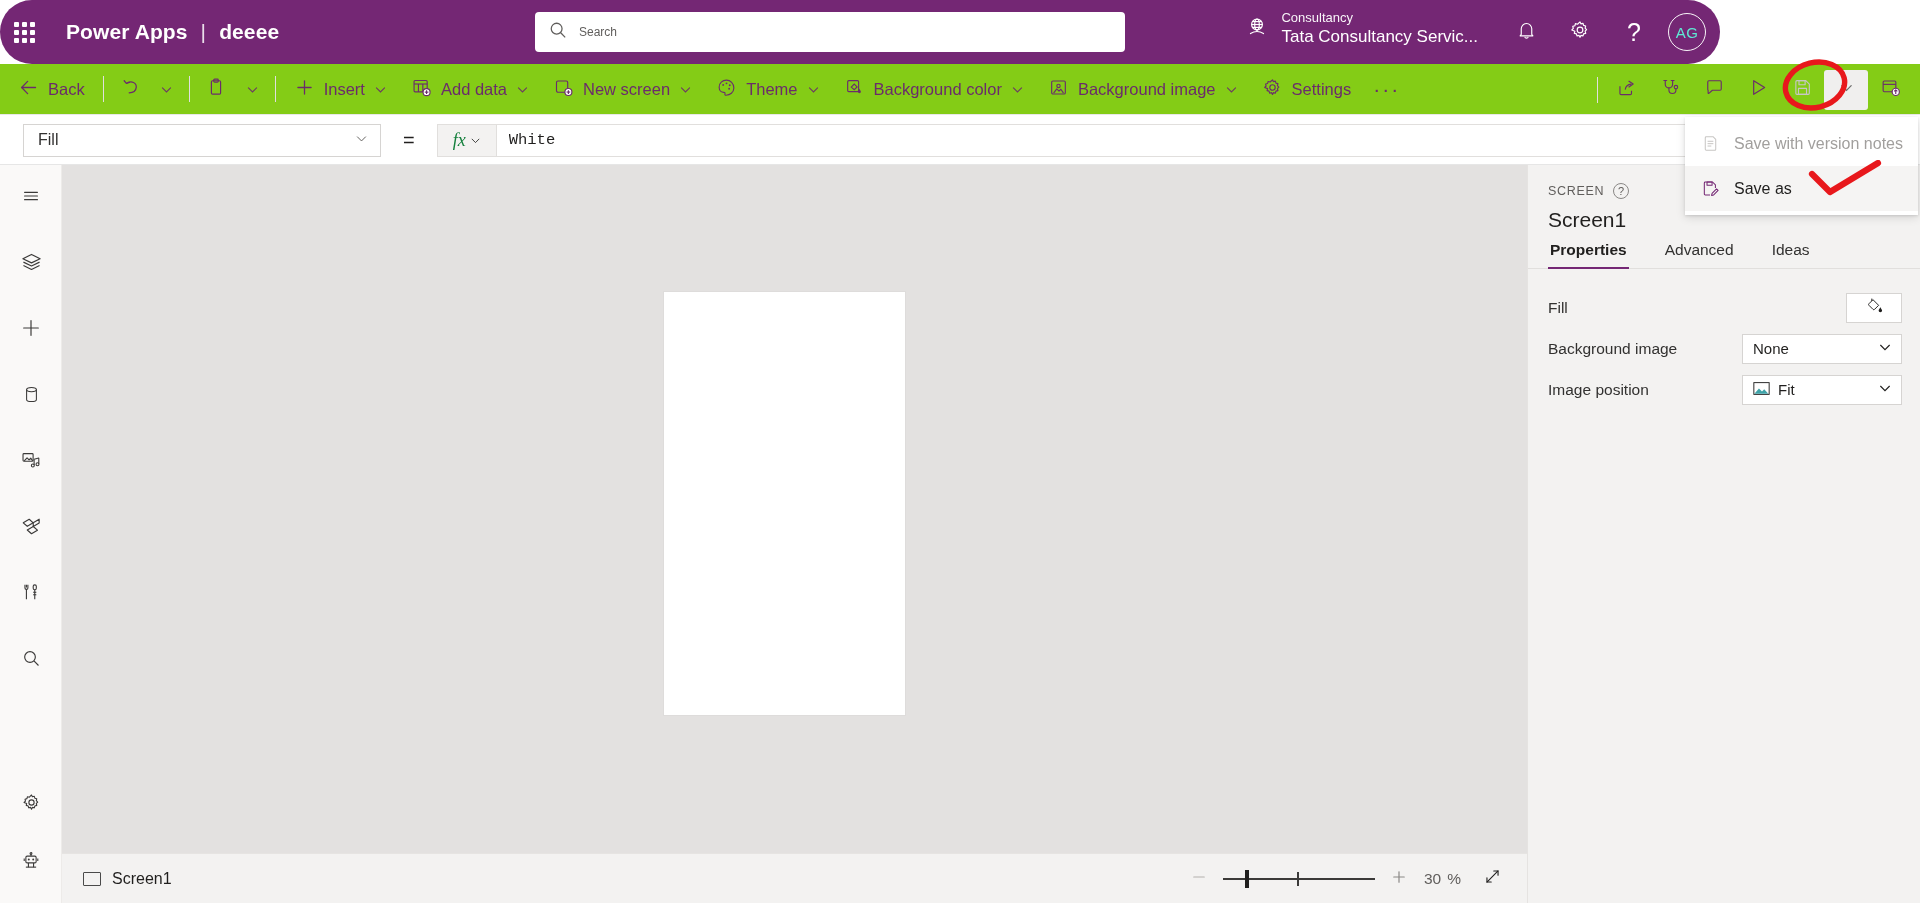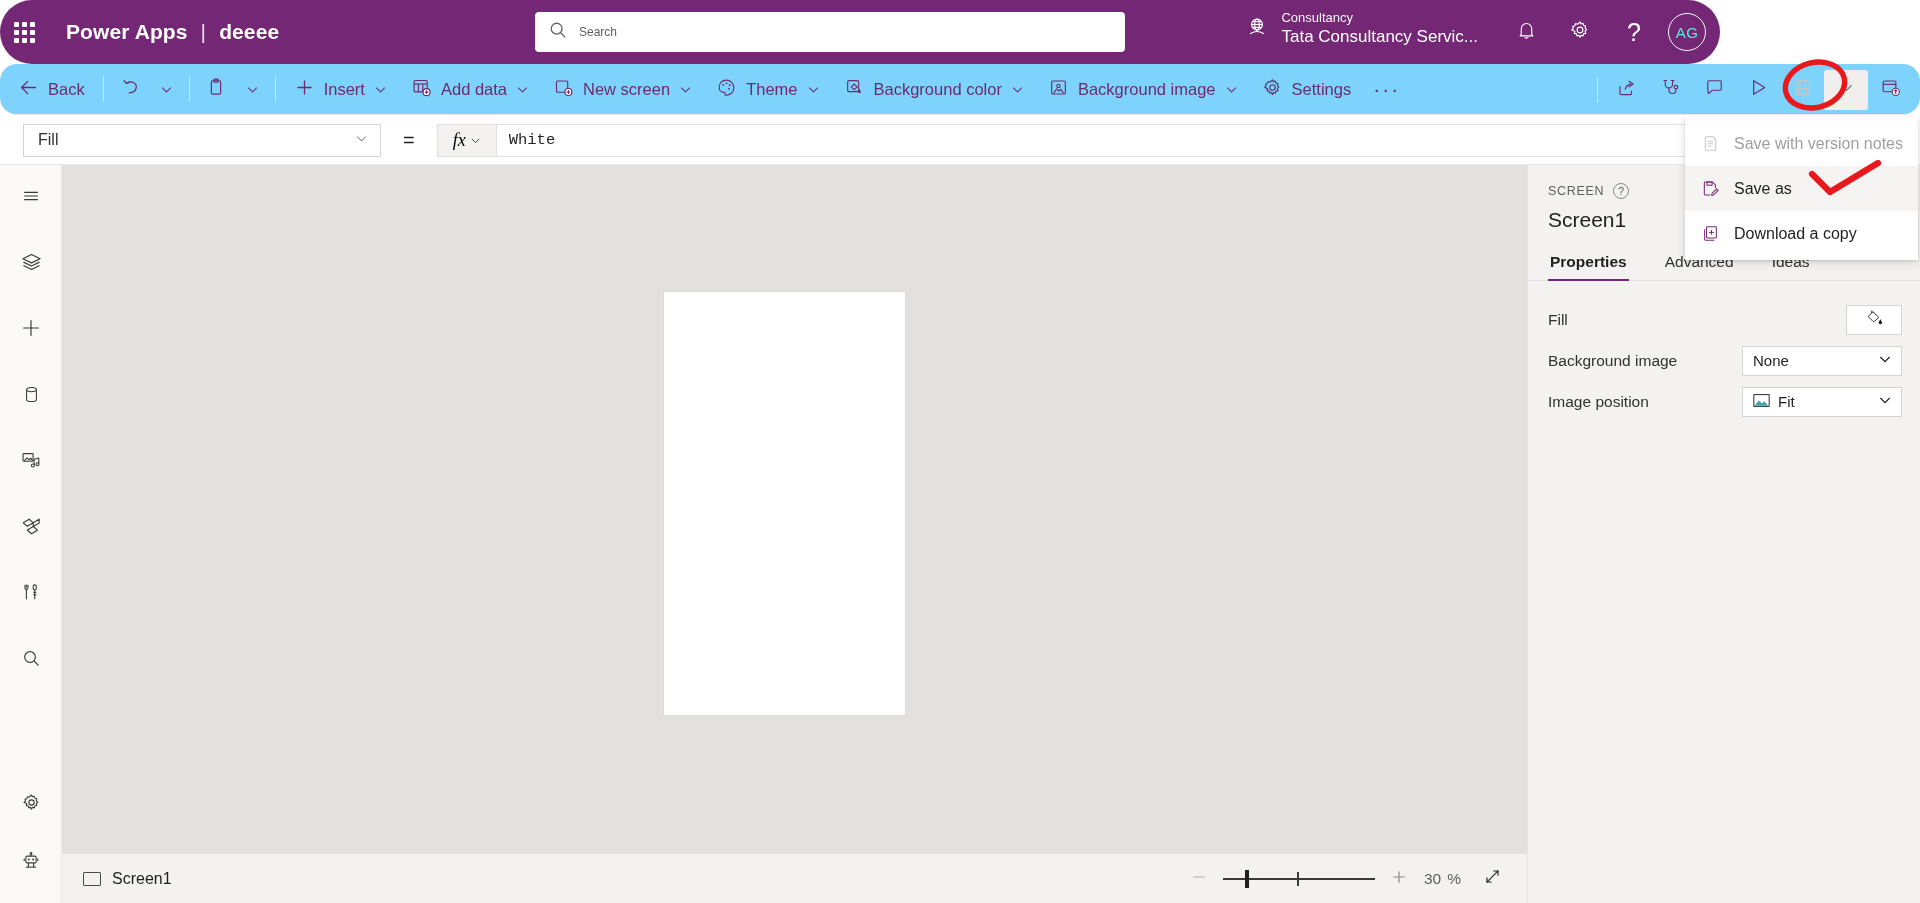--- a/index.html
+++ b/index.html
@@ -72,23 +72,23 @@
     border: 1.5px solid rgba(255,255,255,.95);
     display: flex; align-items: center; justify-content: center;
     color: #5eead4; font-size: 15px; letter-spacing: .5px; cursor: pointer;
     margin-left: 2px;
   }
 
   
   .cmdbar {
     position: absolute; top: 64px; left: 0;
     width: 1920px; height: 51px;
-    background: #7dd3fc;
+    background: #84cc16;
     border-bottom: 1px solid #e8e8e8;
-    display: flex; align-items: center; border-radius: 17px;
+    display: flex; align-items: center;
   }
   .cmd {
     display: flex; align-items: center; gap: 9px;
     height: 40px; padding: 0 11px; margin: 0 1px;
     color: #6b2c6b; font-size: 16.5px;
     cursor: pointer; border-radius: 3px; white-space: nowrap;
   }
   .cmd .chev { color: #6b2c6b; opacity: .9; display: flex; align-items: center; }
   .cmd.icononly { padding: 0 9px; }
   .cmd-sep { width: 1px; height: 26px; background: #e1dfdd; margin: 0 6px; }
@@ -112,21 +112,21 @@
   .prop-select {
     margin-left: 23px; width: 358px; height: 33px;
     border: 1px solid #d6d4d2; background: #fff;
     display: flex; align-items: center; justify-content: space-between;
     padding: 0 12px 0 14px; font-size: 16px; color: #323130; cursor: pointer;
   }
   .eq { margin: 0 22px; font-size: 20px; color: #201f1e; font-weight: 500; }
   .fx-btn {
     width: 60px; height: 33px; background: #f3f2f1; border: 1px solid #e1dfdd;
     display: flex; align-items: center; justify-content: center; gap: 4px;
-    cursor: pointer; font-style: italic; font-size: 18px; color: #000000;
+    cursor: pointer; font-style: italic; font-size: 18px; color: #15803d;
     font-family: "Liberation Serif", serif;
   }
   .formula-input {
     flex: 1; height: 33px; border: 1px solid #e1dfdd; border-left: none;
     background: #fff; padding: 0 12px; outline: none;
     font-family: "Liberation Mono", monospace; font-size: 15.5px; color: #201f1e;
     margin-right: 14px;
   }
 
   
@@ -181,21 +181,21 @@
     background: #f3f2f1; border-left: 1px solid #e5e3e1;
   }
   .rp-head { padding: 18px 0 0 20px; }
   .rp-kicker { display: flex; align-items: center; gap: 9px; font-size: 12.5px; letter-spacing: .7px; color: #605e5c; }
   .qmark {
     width: 16px; height: 16px; border-radius: 50%; border: 1.2px solid #8a8886;
     display: inline-flex; align-items: center; justify-content: center;
     font-size: 11px; color: #605e5c; cursor: pointer;
   }
   .rp-title { font-size: 21px; color: #201f1e; margin-top: 9px; }
-  .rp-tabs { display: flex; gap: 0; margin-top: 16px; padding-left: 20px; border-bottom: 1px solid #e1dfdd; }
+  .rp-tabs { display: flex; gap: 0; margin-top: 4px; padding-left: 20px; border-bottom: 1px solid #e1dfdd; }
   .rp-tab { font-size: 15.5px; color: #323130; padding: 5px 2px 9px; margin-right: 34px; cursor: pointer; position: relative; }
   .rp-tab.active { font-weight: bold; color: #201f1e; }
   .rp-tab.active::after { content: ""; position: absolute; left: 0; right: 0; bottom: -1px; height: 2.5px; background: #742774; }
 
   .rp-rows { padding: 18px 18px 0 20px; }
   .rp-row { display: flex; align-items: center; height: 41px; }
   .rp-label { flex: 1; font-size: 15.5px; color: #323130; }
   .rp-ctl {
     width: 160px; height: 30px; background: #fff; border: 1px solid #d6d4d2;
     display: flex; align-items: center; justify-content: space-between;
@@ -795,31 +795,20 @@
       <svg width="19" height="19" viewBox="0 0 24 24" fill="none" stroke="currentColor" stroke-width="1.3" stroke-linejoin="round">
         <path d="M4.2 5a1.2 1.2 0 0 1 1.2-1.2h9.2l3.6 3.6v4"></path>
         <path d="M4.2 5v14a1.2 1.2 0 0 0 1.2 1.2h6"></path>
         <rect x="7.6" y="3.8" width="6.4" height="4.2"></rect>
         <path d="M19.6 12.6 14 18.2l-.6 2.6 2.6-.7 5.6-5.6z"></path>
       </svg>
     </span>
     <span>Save as</span>
   </div>
 
-  <div class="mi">
-    <span class="mi-ic">
-      <svg width="19" height="19" viewBox="0 0 24 24" fill="none" stroke="currentColor" stroke-width="1.3" stroke-linejoin="round">
-        <rect x="7" y="3.6" width="12.4" height="14" rx="1"></rect>
-        <path d="M4.6 6.6v12.6a1.2 1.2 0 0 0 1.2 1.2h11"></path>
-        <line x1="13.2" y1="7.6" x2="13.2" y2="13.6"></line>
-          <line x1="10.2" y1="10.6" x2="16.2" y2="10.6"></line>
-      </svg>
-    </span>
-    <span>Download a copy</span>
-  </div>
 </div>
 
 <div class="anno anno-circle">
   <svg width="74" height="54" viewBox="0 0 74 54">
     <ellipse cx="37" cy="27" rx="30" ry="22.5" fill="none" stroke="#e8181c" stroke-width="5.4" stroke-linecap="round" stroke-dasharray="175 25" transform="rotate(-14 37 27)"></ellipse>
   </svg>
 </div>
 
 <div class="anno anno-check">
   <svg width="76" height="40" viewBox="0 0 76 40">

